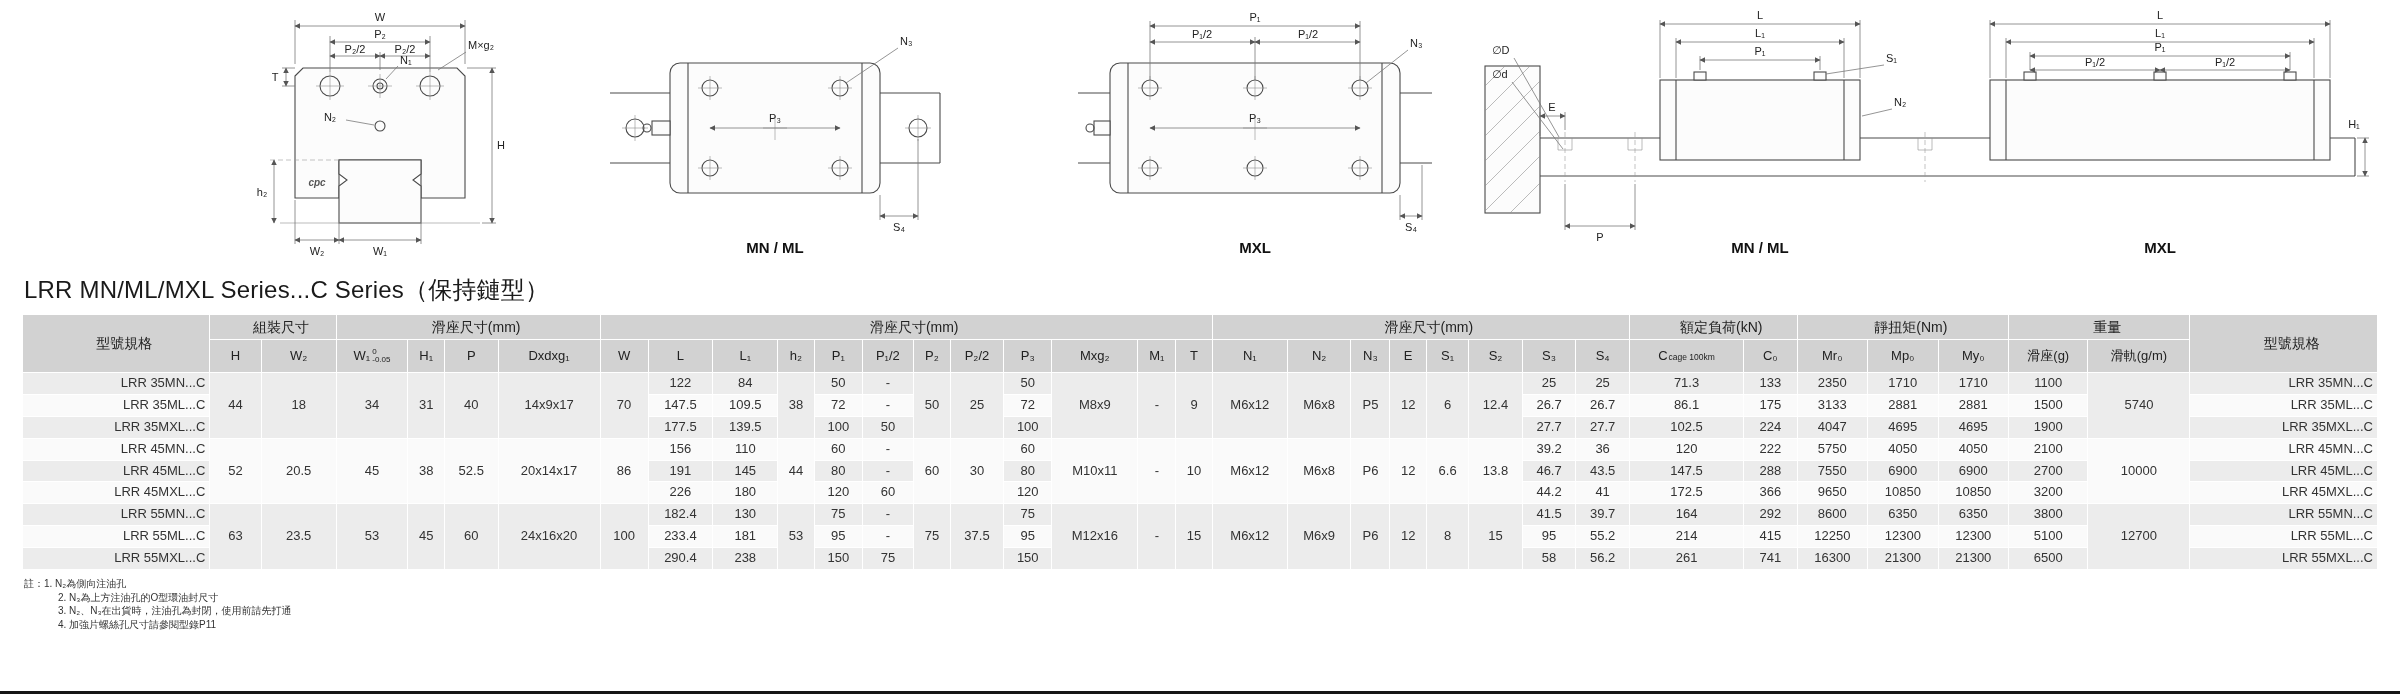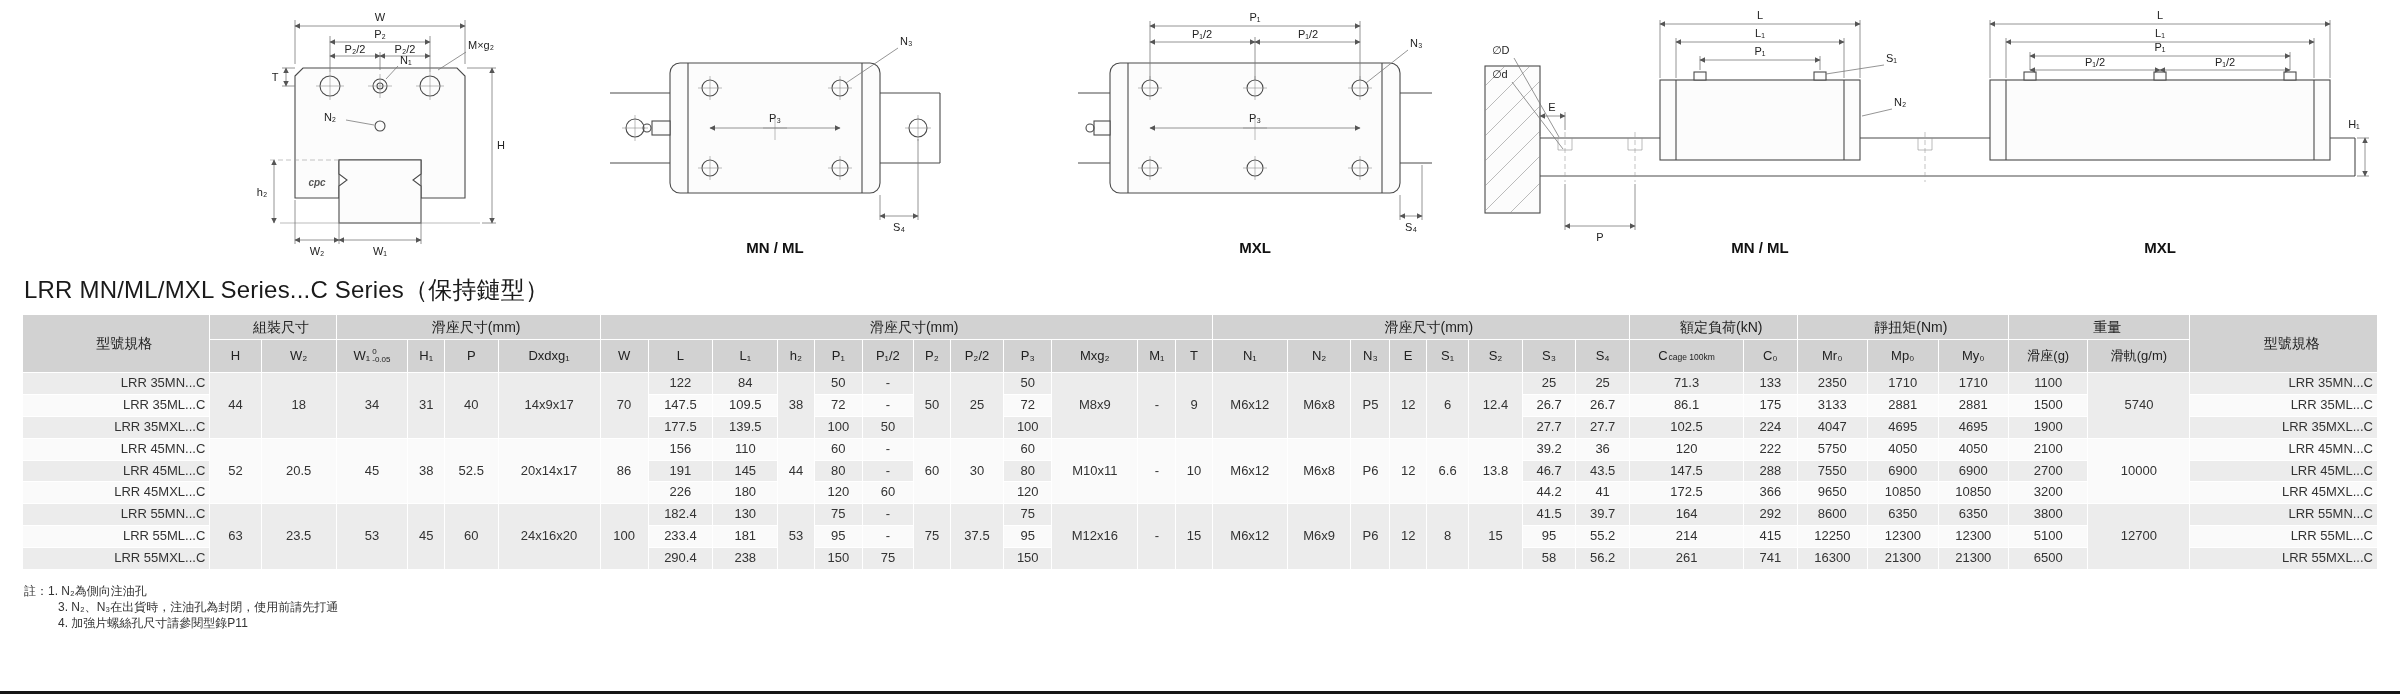--- a/index.html
+++ b/index.html
@@ -38,21 +38,21 @@
   .spec thead th { background: #d2d2d2; color: #222; }
   .spec thead tr.grp th { font-size: 14px; height: 25px; padding-left: 20px; }
   .spec thead tr.cols th { height: 33px; }
   .spec tbody tr.a td { background: #ececec; }
   .spec tbody tr.b td { background: #fafafa; }
   .spec td.model { text-align: right; padding-left: 9px; min-width: 120px; }
   .spec td.model-r { padding-left: 12px; }
   .tol { display: inline-block; font-size: 8px; line-height: 1.05; white-space: pre-line; vertical-align: middle; margin-left: 2px; text-align: left; }
   .cs  { font-size: 8.5px; margin-left: 1px; }
   
-  .notes { margin: 13px 0 0 24px; font-size: 12px; color: #333; }
+  .notes { margin: 7px 0 0 24px; font-size: 10px; color: #333; }
   .note-line { line-height: 1.35; }
   .note-line.ind { margin-left: 34px; }
   .bottom-rule { position: absolute; left: 0; right: 0; bottom: 6px; height: 3px; background: #161616; }
 </style>
 </head>
 <body>
 
 <div class="page">
 
   <div class="drawings">
@@ -599,18 +599,19 @@
           <td>21300</td>
           <td>21300</td>
           <td>6500</td>
           <td class="model model-r">LRR 55MXL...C</td>
         </tr>
       </tbody>
     </table>
 
   <div class="notes">
       <div class="note-line">註：1. N₂為側向注油孔</div>
+      <div class="note-line ind">2. N₃為上方注油孔的O型環油封尺寸</div>
       <div class="note-line ind">3. N₂、N₃在出貨時，注油孔為封閉，使用前請先打通</div>
       <div class="note-line ind">4. 加強片螺絲孔尺寸請參閱型錄P11</div>
     </div>
 
   <div class="bottom-rule"></div>
 </div>
 
 </body></html>

